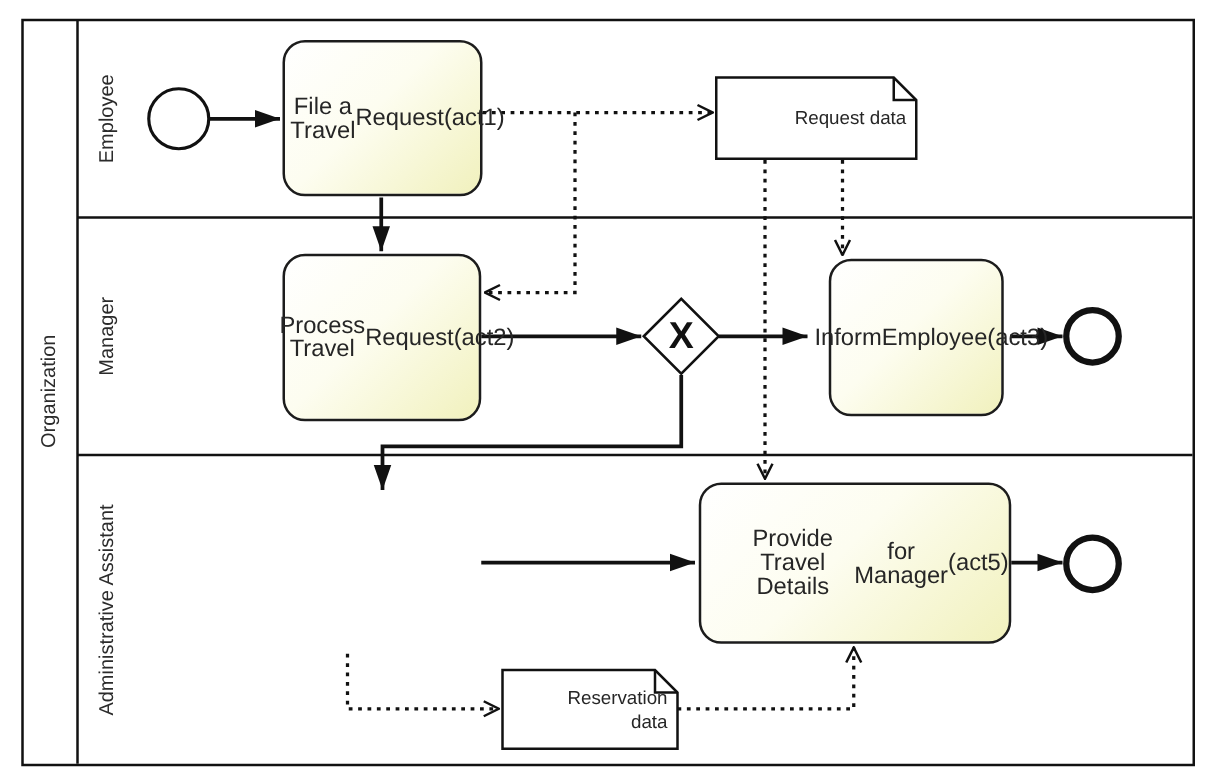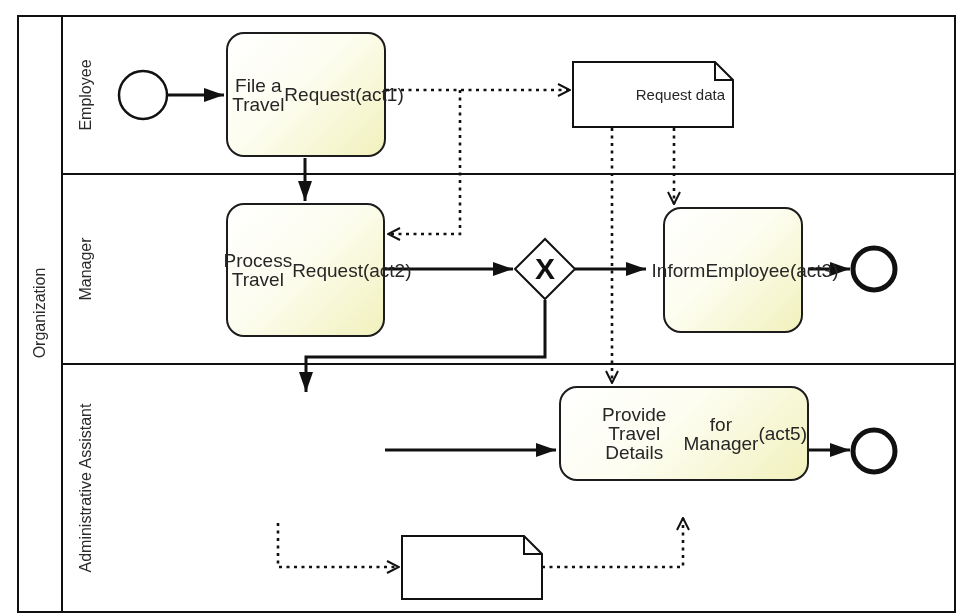--- a/index.html
+++ b/index.html
@@ -100,25 +100,29 @@
     <span>(act2)</span>
   </div>
 
   <div class="task" style="left:649px;top:207px;width:140px;height:126px;margin-left:14px;">
     <span>Inform</span>
     <span>Employee</span>
     <span>(act3)</span>
   </div>
 
 
-  <div class="task" style="left:559px;top:386px;width:250px;height:95px;">
+  <div class="task" style="left:559px;top:386px;width:250px;height:129px;">
     <span>Provide Travel Details</span>
     <span>for Manager</span>
     <span>(act5)</span>
   </div>
 
   <div class="gw-x">X</div>
 
   <div class="doc-label" style="left:575px;top:62px;width:150px;height:65px;">
     <span>Request data</span>
   </div>
+  <div class="doc-label" style="left:402px;top:536px;width:132px;height:63px;">
+    <span>Reservation</span>
+    <span>data</span>
+  </div>
 
 </div>
 
 </body></html>

